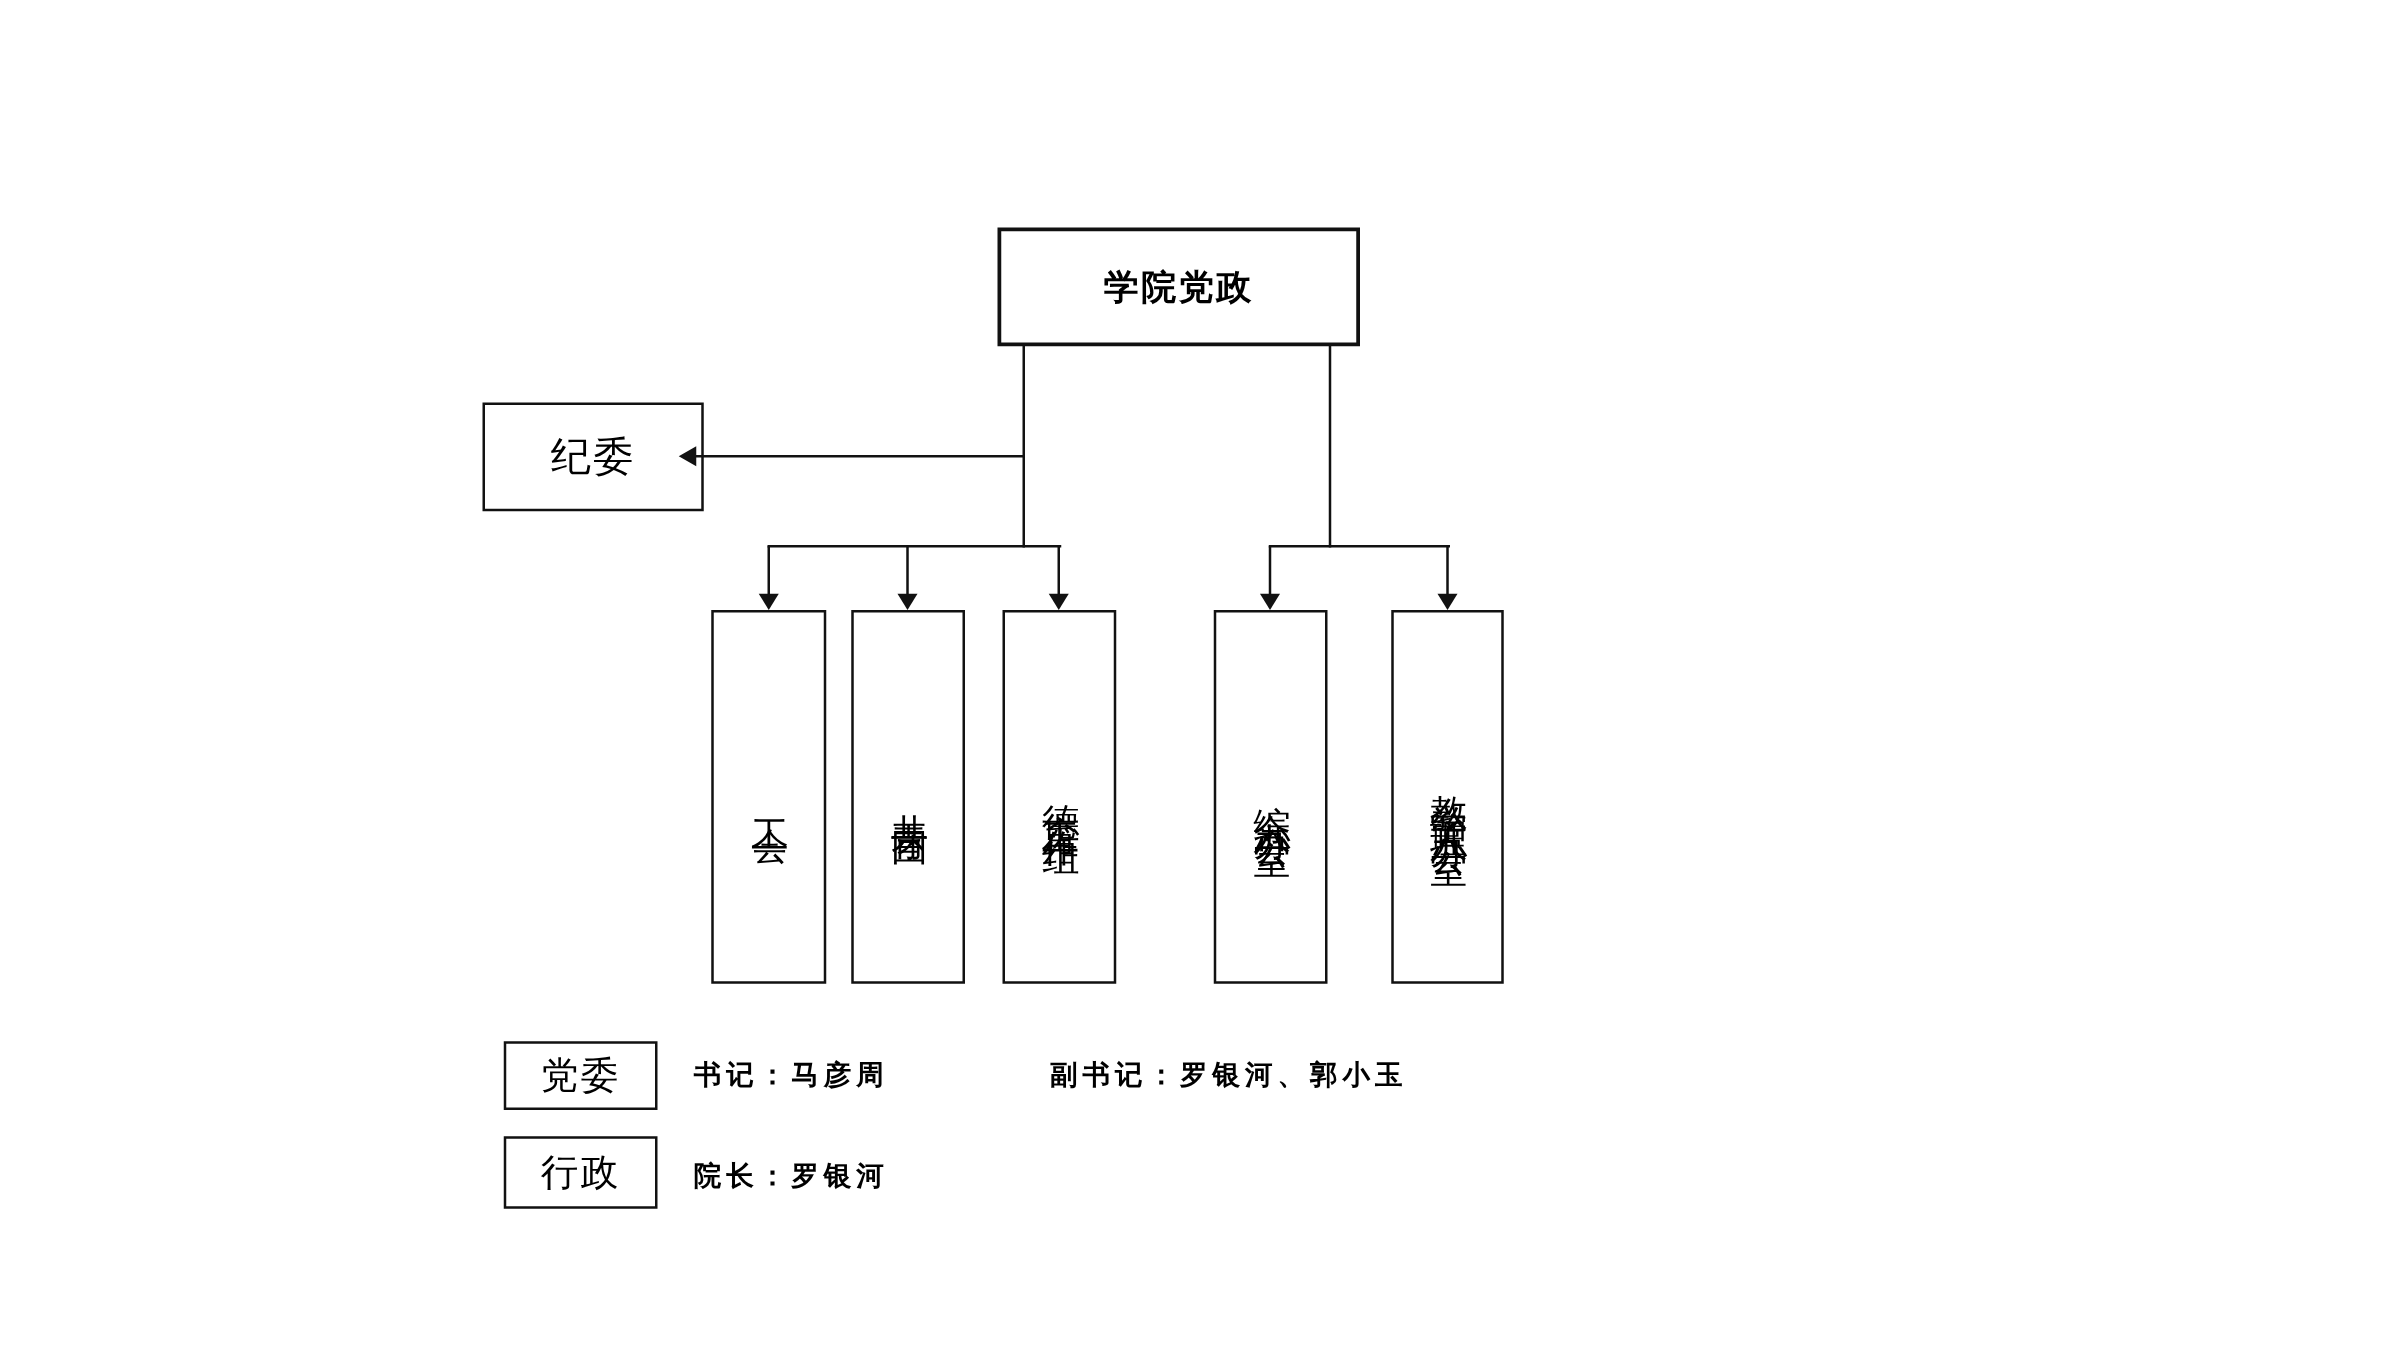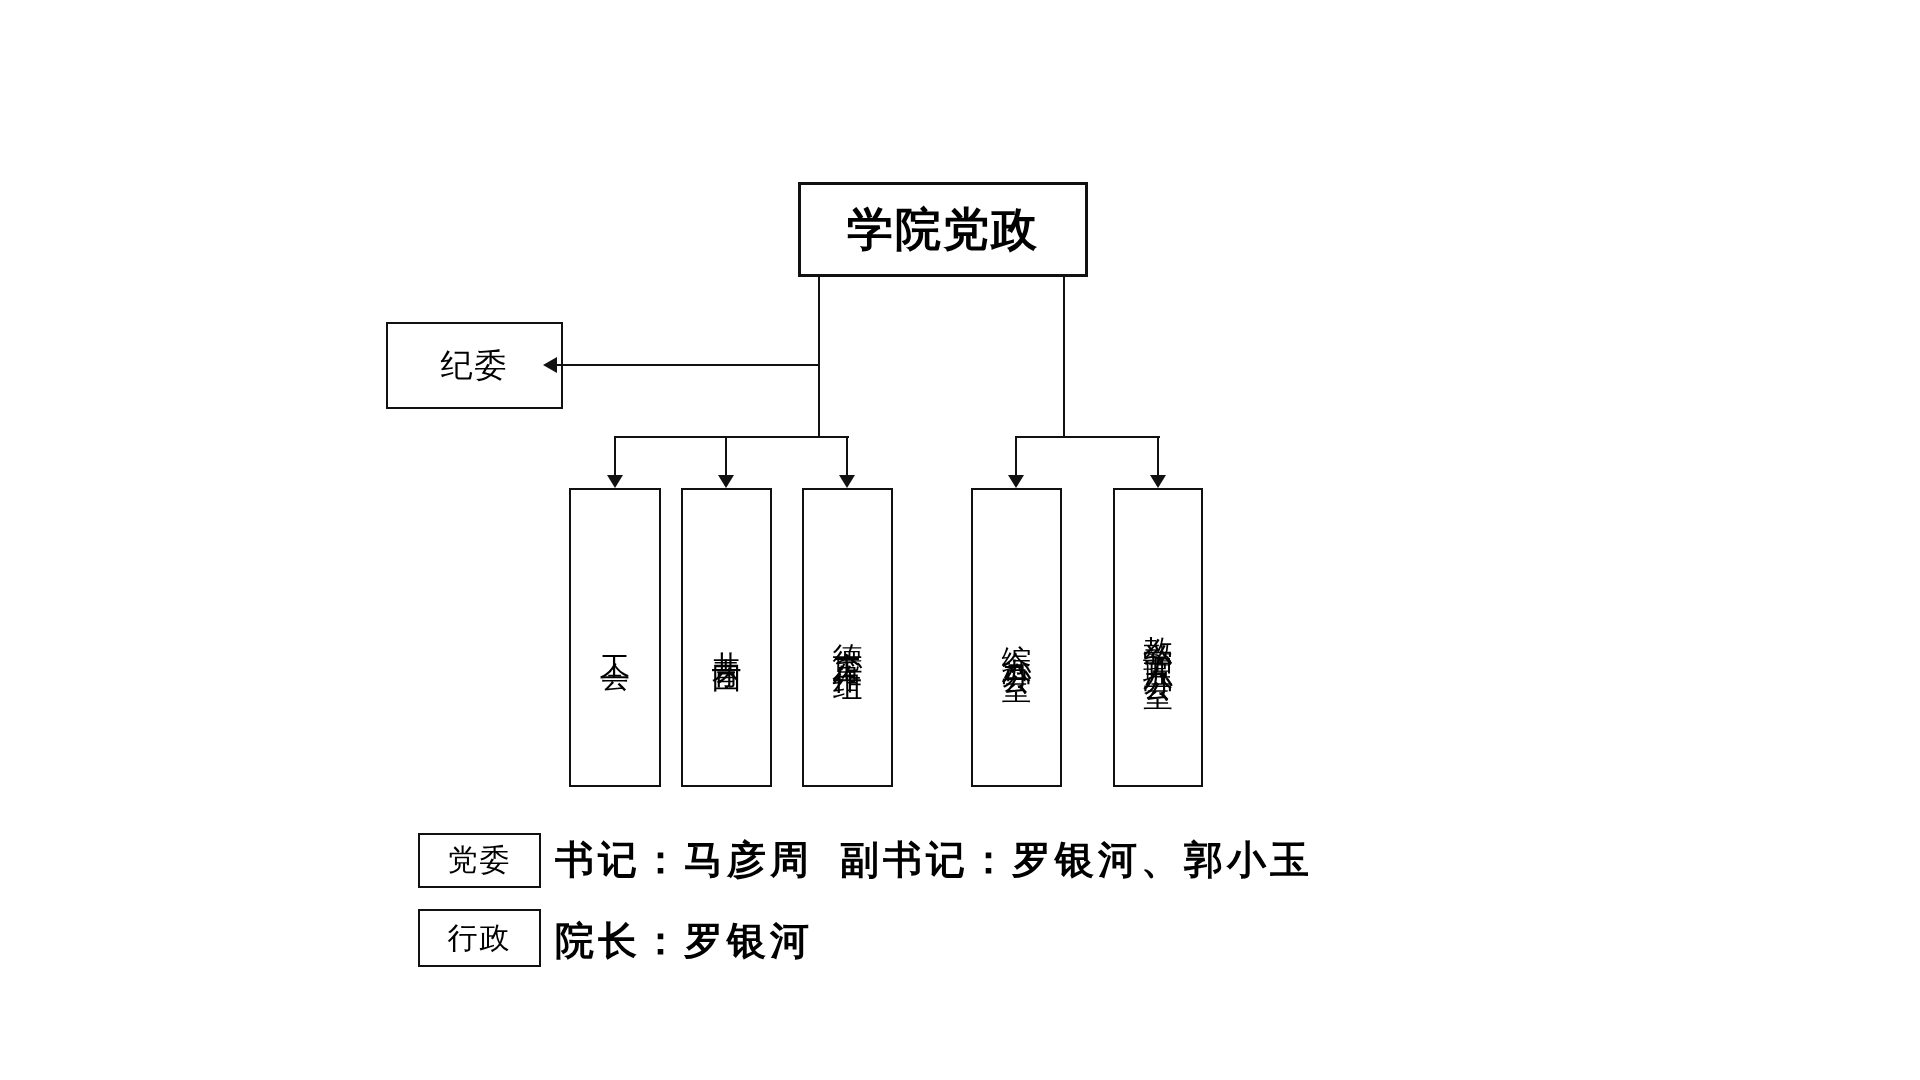--- a/index.html
+++ b/index.html
@@ -20,48 +20,47 @@
     background: #ffffff;
     display: flex;
     align-items: center;
     justify-content: center;
     text-align: center;
   }
   .root-box {
     border-width: 3px;
     font-family: "Liberation Sans", sans-serif;
     font-weight: bold;
-    font-size: 46px;
+    font-size: 28px;
     letter-spacing: 2px;
   }
   .jiwei-box {
     font-family: "Liberation Sans", sans-serif;
     font-size: 32px;
     letter-spacing: 2px;
   }
   .dept-box {
     font-size: 30px;
   }
   .vtext {
     writing-mode: vertical-rl;
     text-orientation: upright;
     letter-spacing: 7px;
     line-height: 1;
   }
   .legend-box {
     font-family: "Liberation Sans", sans-serif;
     font-size: 30px;
     letter-spacing: 2px;
-    margin-left: 15px;
   }
   .legend-text {
     position: absolute;
     font-family: "Liberation Serif", serif;
     font-weight: bold;
-    font-size: 39px;
+    font-size: 22px;
     letter-spacing: 4px;
     line-height: 30px;
     white-space: nowrap;
   }
   .hline, .vline { position: absolute; background: #111111; }
   .arr-down {
     position: absolute;
     width: 0; height: 0;
     border-left: 8px solid transparent;
     border-right: 8px solid transparent;

